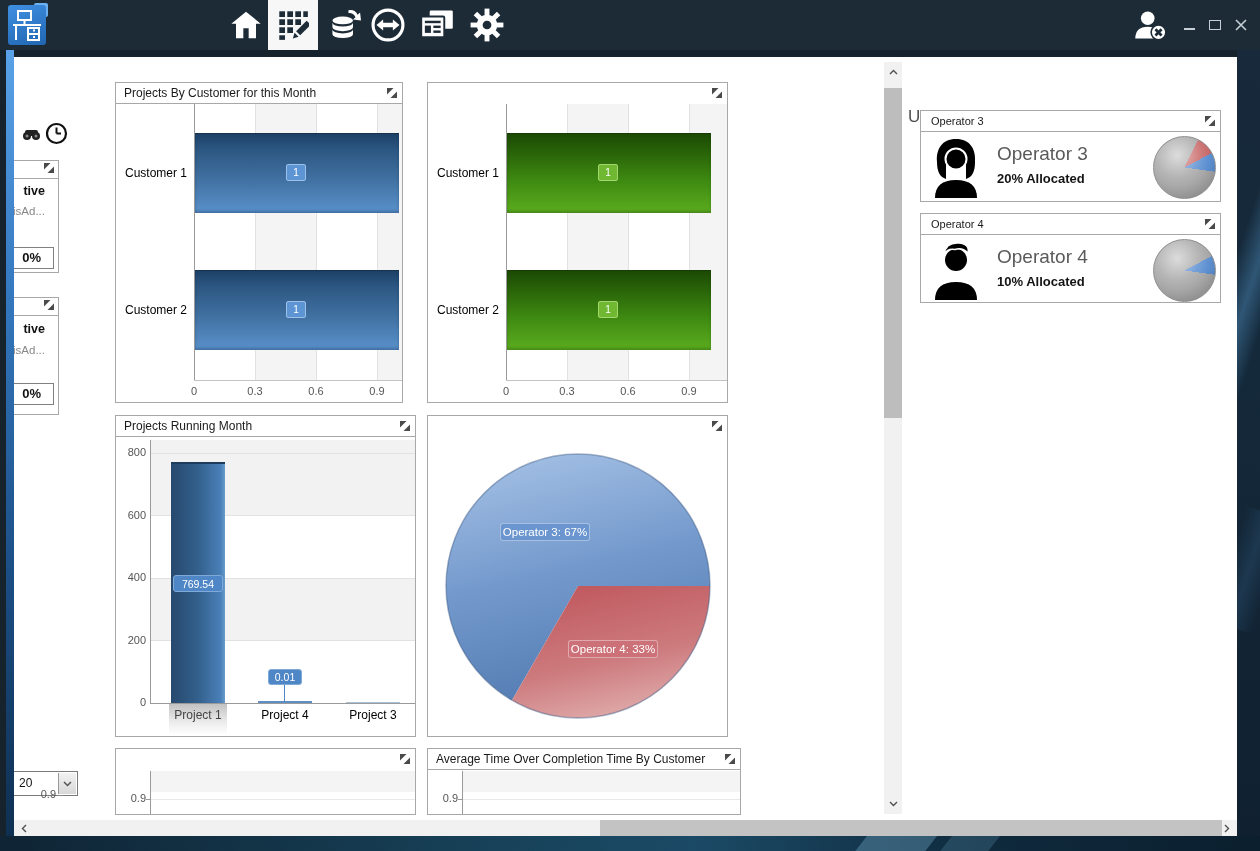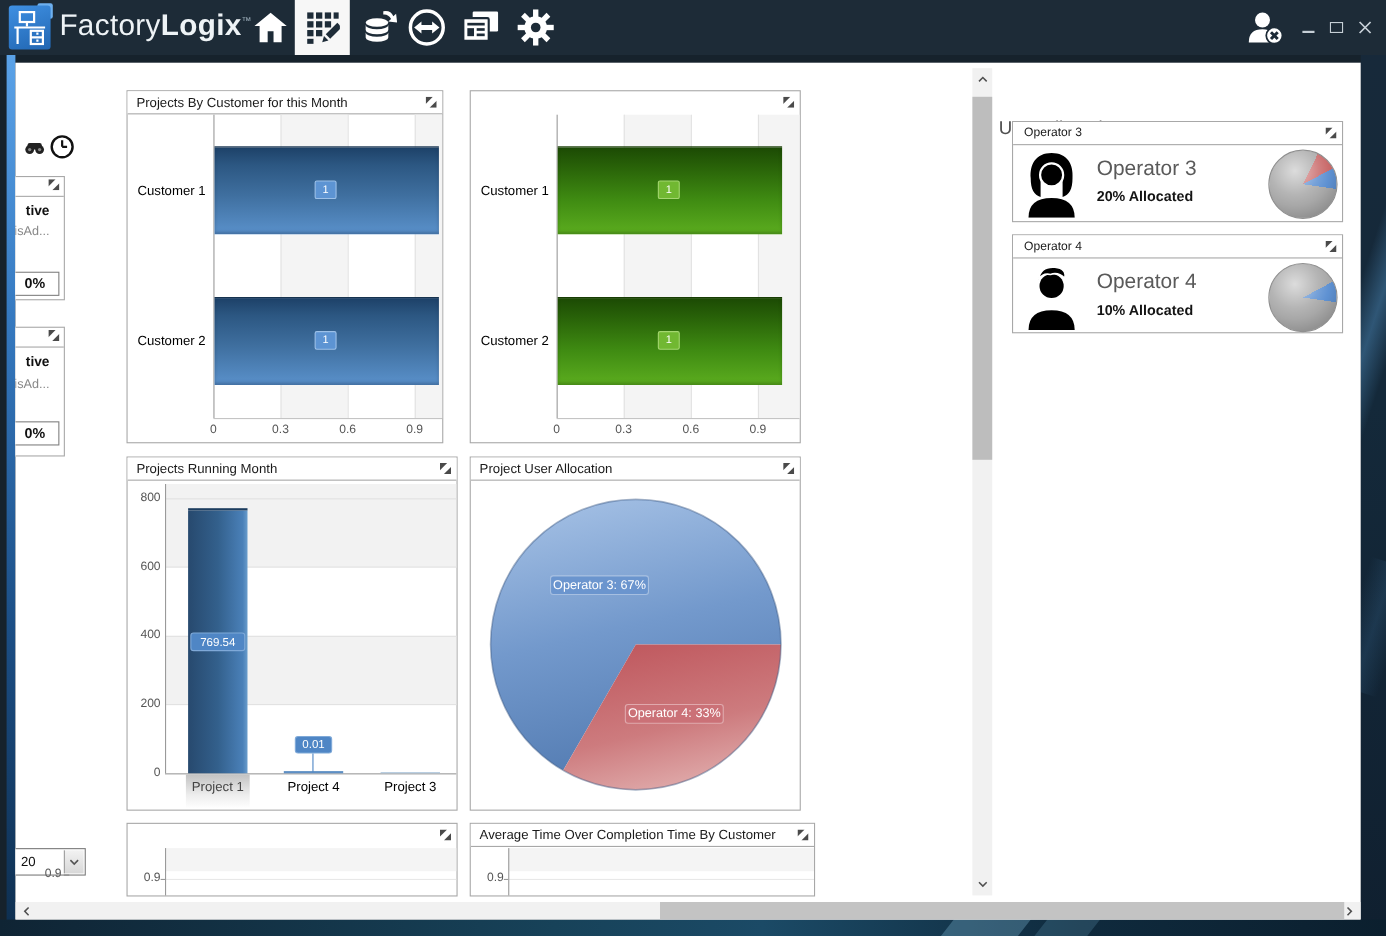--- a/index.html
+++ b/index.html
@@ -110,23 +110,20 @@
         <rect x="10" y="6" width="13" height="9"></rect>
         <line x1="16.5" y1="15" x2="16.5" y2="19"></line>
         <line x1="5" y1="20" x2="33" y2="20"></line>
         <line x1="8" y1="20" x2="8" y2="35"></line>
         <rect x="20" y="23" width="11" height="12"></rect>
         <line x1="20" y1="29" x2="31" y2="29"></line>
         <line x1="25" y1="25.5" x2="27" y2="25.5"></line>
         <line x1="25" y1="32" x2="27" y2="32"></line>
       </g>
     </svg>
-  </div>
-  <div class="brand">
-    <span class="light">Factory</span><span class="bold">Logix</span><sup>™</sup>
   </div>
 
   <div class="navicon" style="left:228px;">
     <svg width="32" height="30" viewBox="0 0 24 22">
       <path d="M12 1 L23 10 L19.5 10 L19.5 21 L14 21 L14 13.5 L10 13.5 L10 21 L4.5 21 L4.5 10 L1 10 Z" fill="#ffffff"></path>
     </svg>
   </div>
 
   <div class="navtab-active">
     <svg width="32" height="32" viewBox="0 0 28 28">
@@ -373,21 +370,20 @@
       <div class="collbl-badge" style="left:152px;top:232px;width:34px;height:16px;">0.01</div>
       <div style="position:absolute;left:168px;top:248px;width:1px;height:17px;background:#4f86c5;"></div>
 
       <div class="catlbl" style="left:47px;top:271px;width:70px;text-align:center;color:#444;">Project 1</div>
       <div class="catlbl" style="left:134px;top:271px;width:70px;text-align:center;">Project 4</div>
       <div class="catlbl" style="left:222px;top:271px;width:70px;text-align:center;">Project 3</div>
     </div>
   </div>
 
   <div class="card" style="left:413px;top:358px;width:301px;height:322px;">
-    <div class="card-title">Project User Allocation</div>
     <svg class="expand" width="10" height="10" viewBox="0 0 10 10">
       <polygon points="0,0 6.5,0 0,6.5" fill="#4a4a4a"></polygon>
         <polygon points="10,3.5 10,10 3.5,10" fill="#4a4a4a"></polygon>
     </svg>
     <div class="plot">
       <svg width="299" height="301" viewBox="0 0 299 301">
         <defs>
           <linearGradient id="gBlue" x1="0" y1="0" x2="0.25" y2="1">
             <stop offset="0" stop-color="#a9c4e7"></stop>
               <stop offset="0.55" stop-color="#7399cc"></stop>

